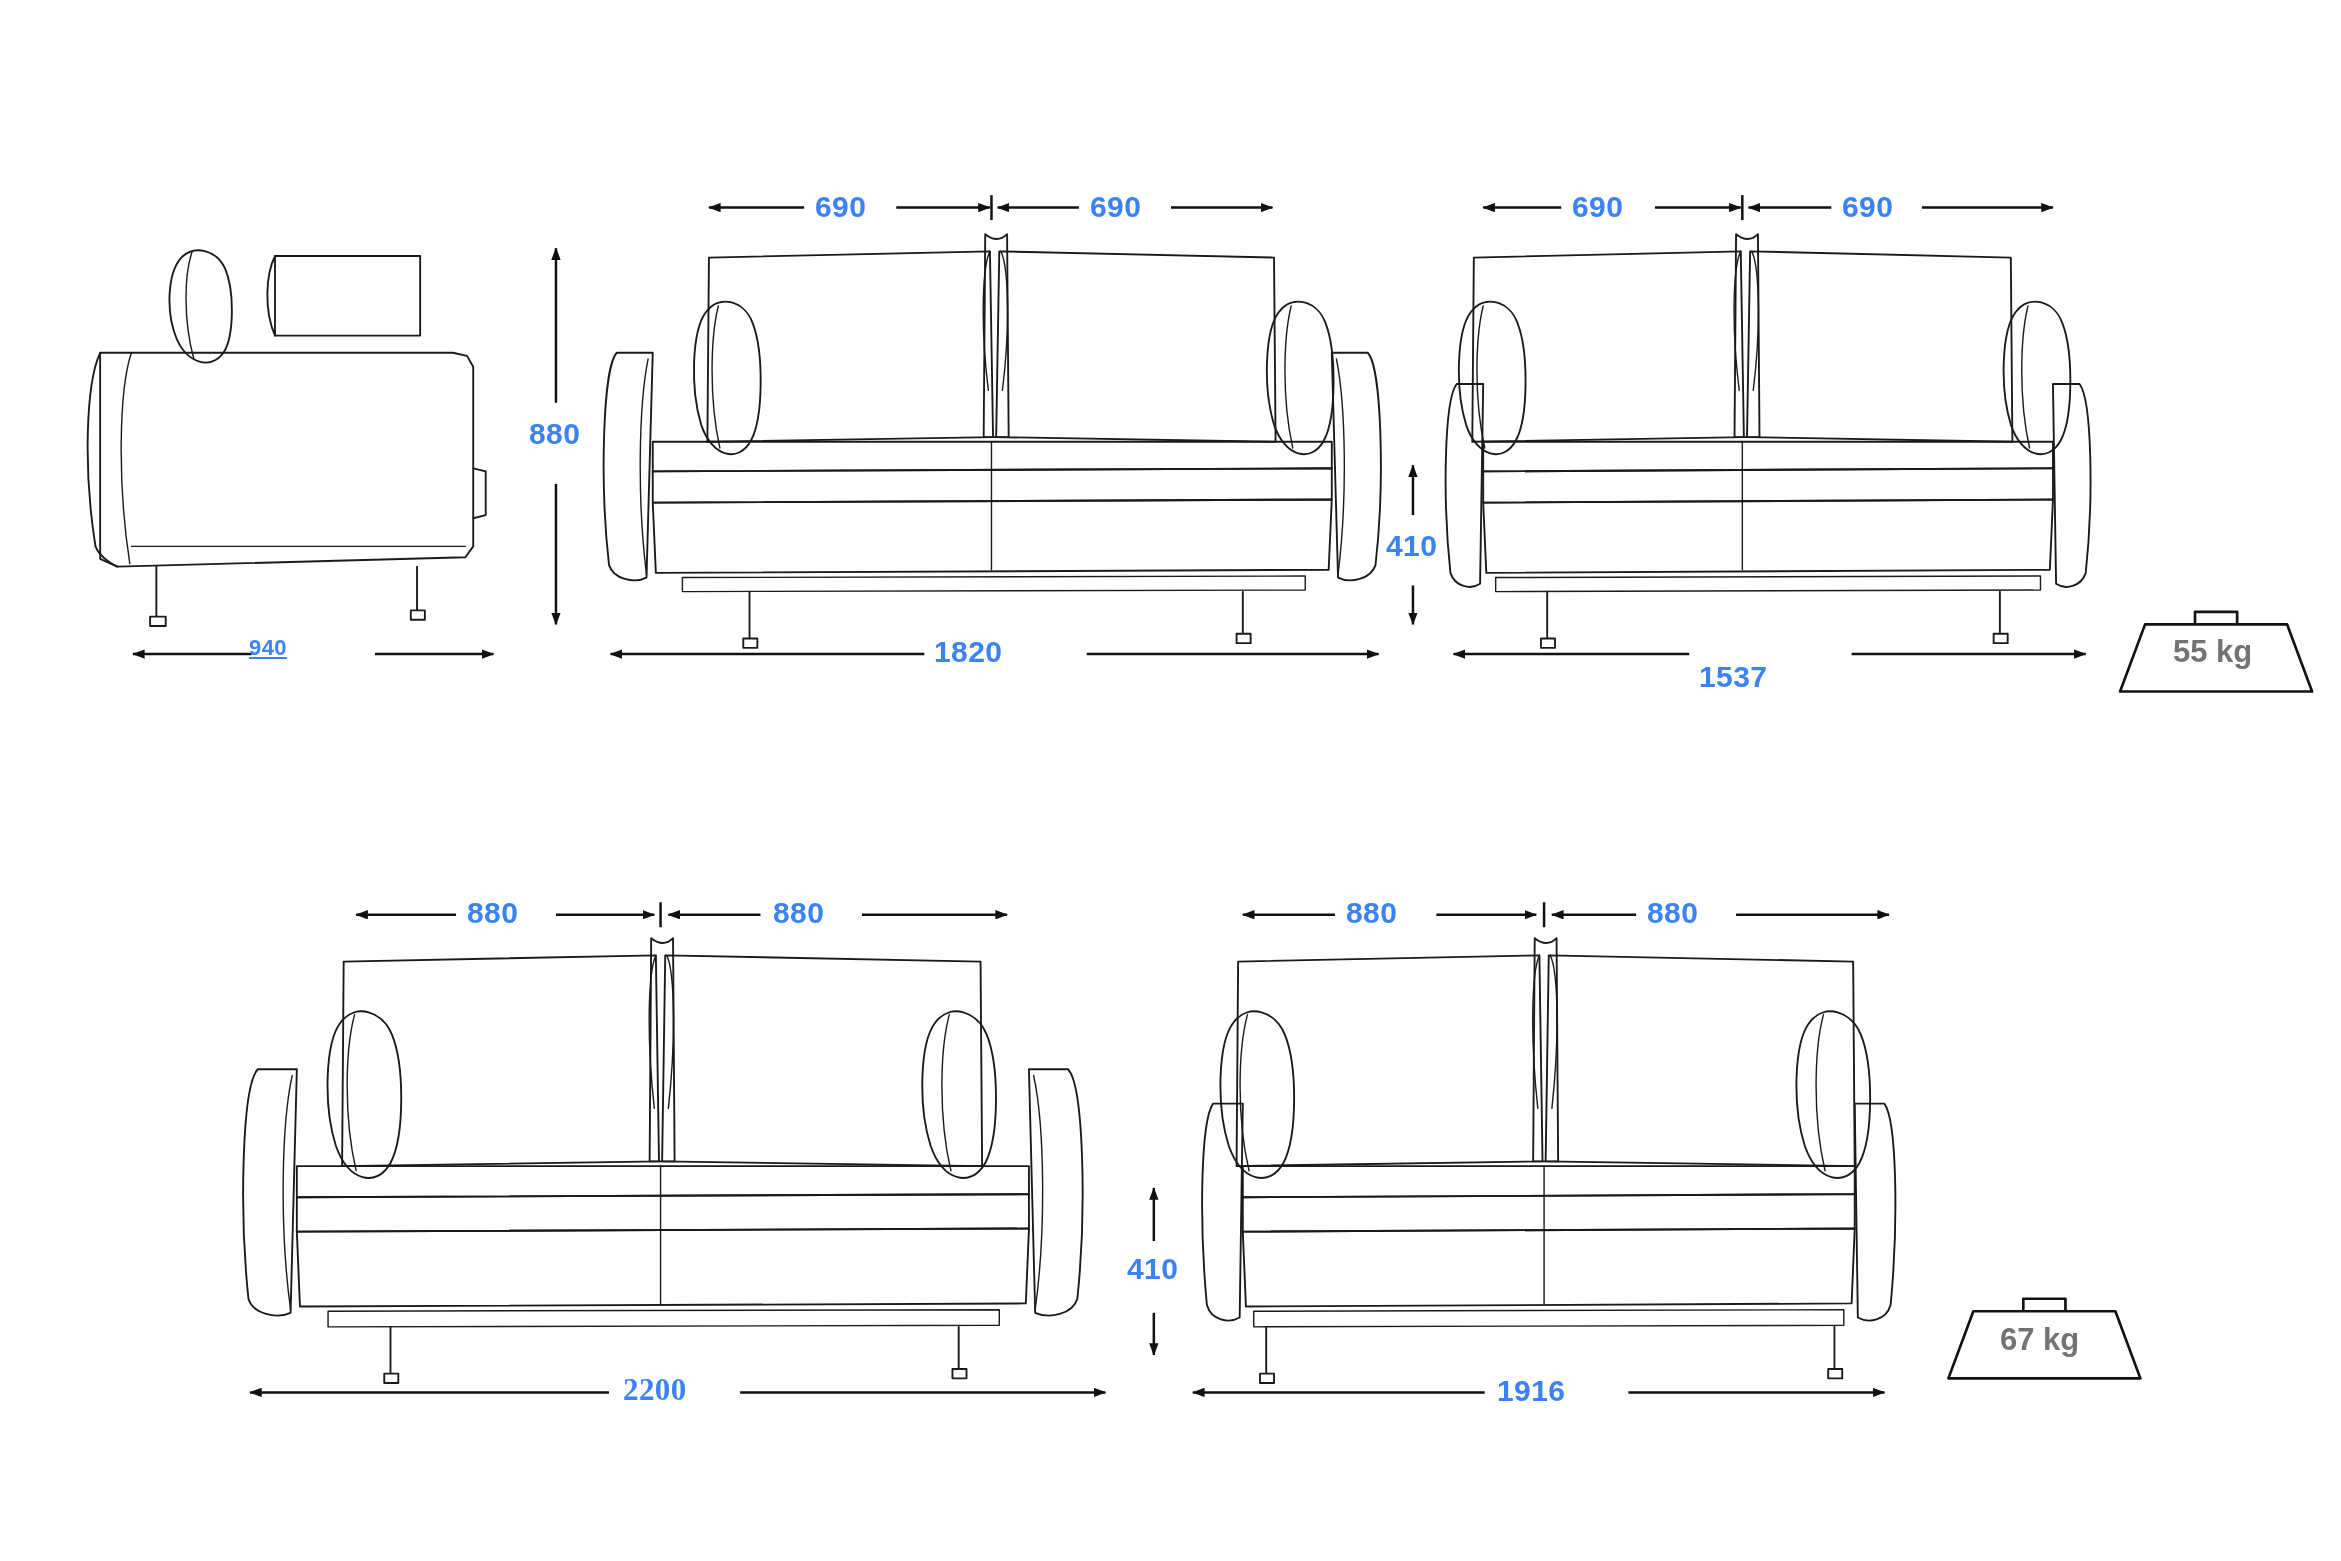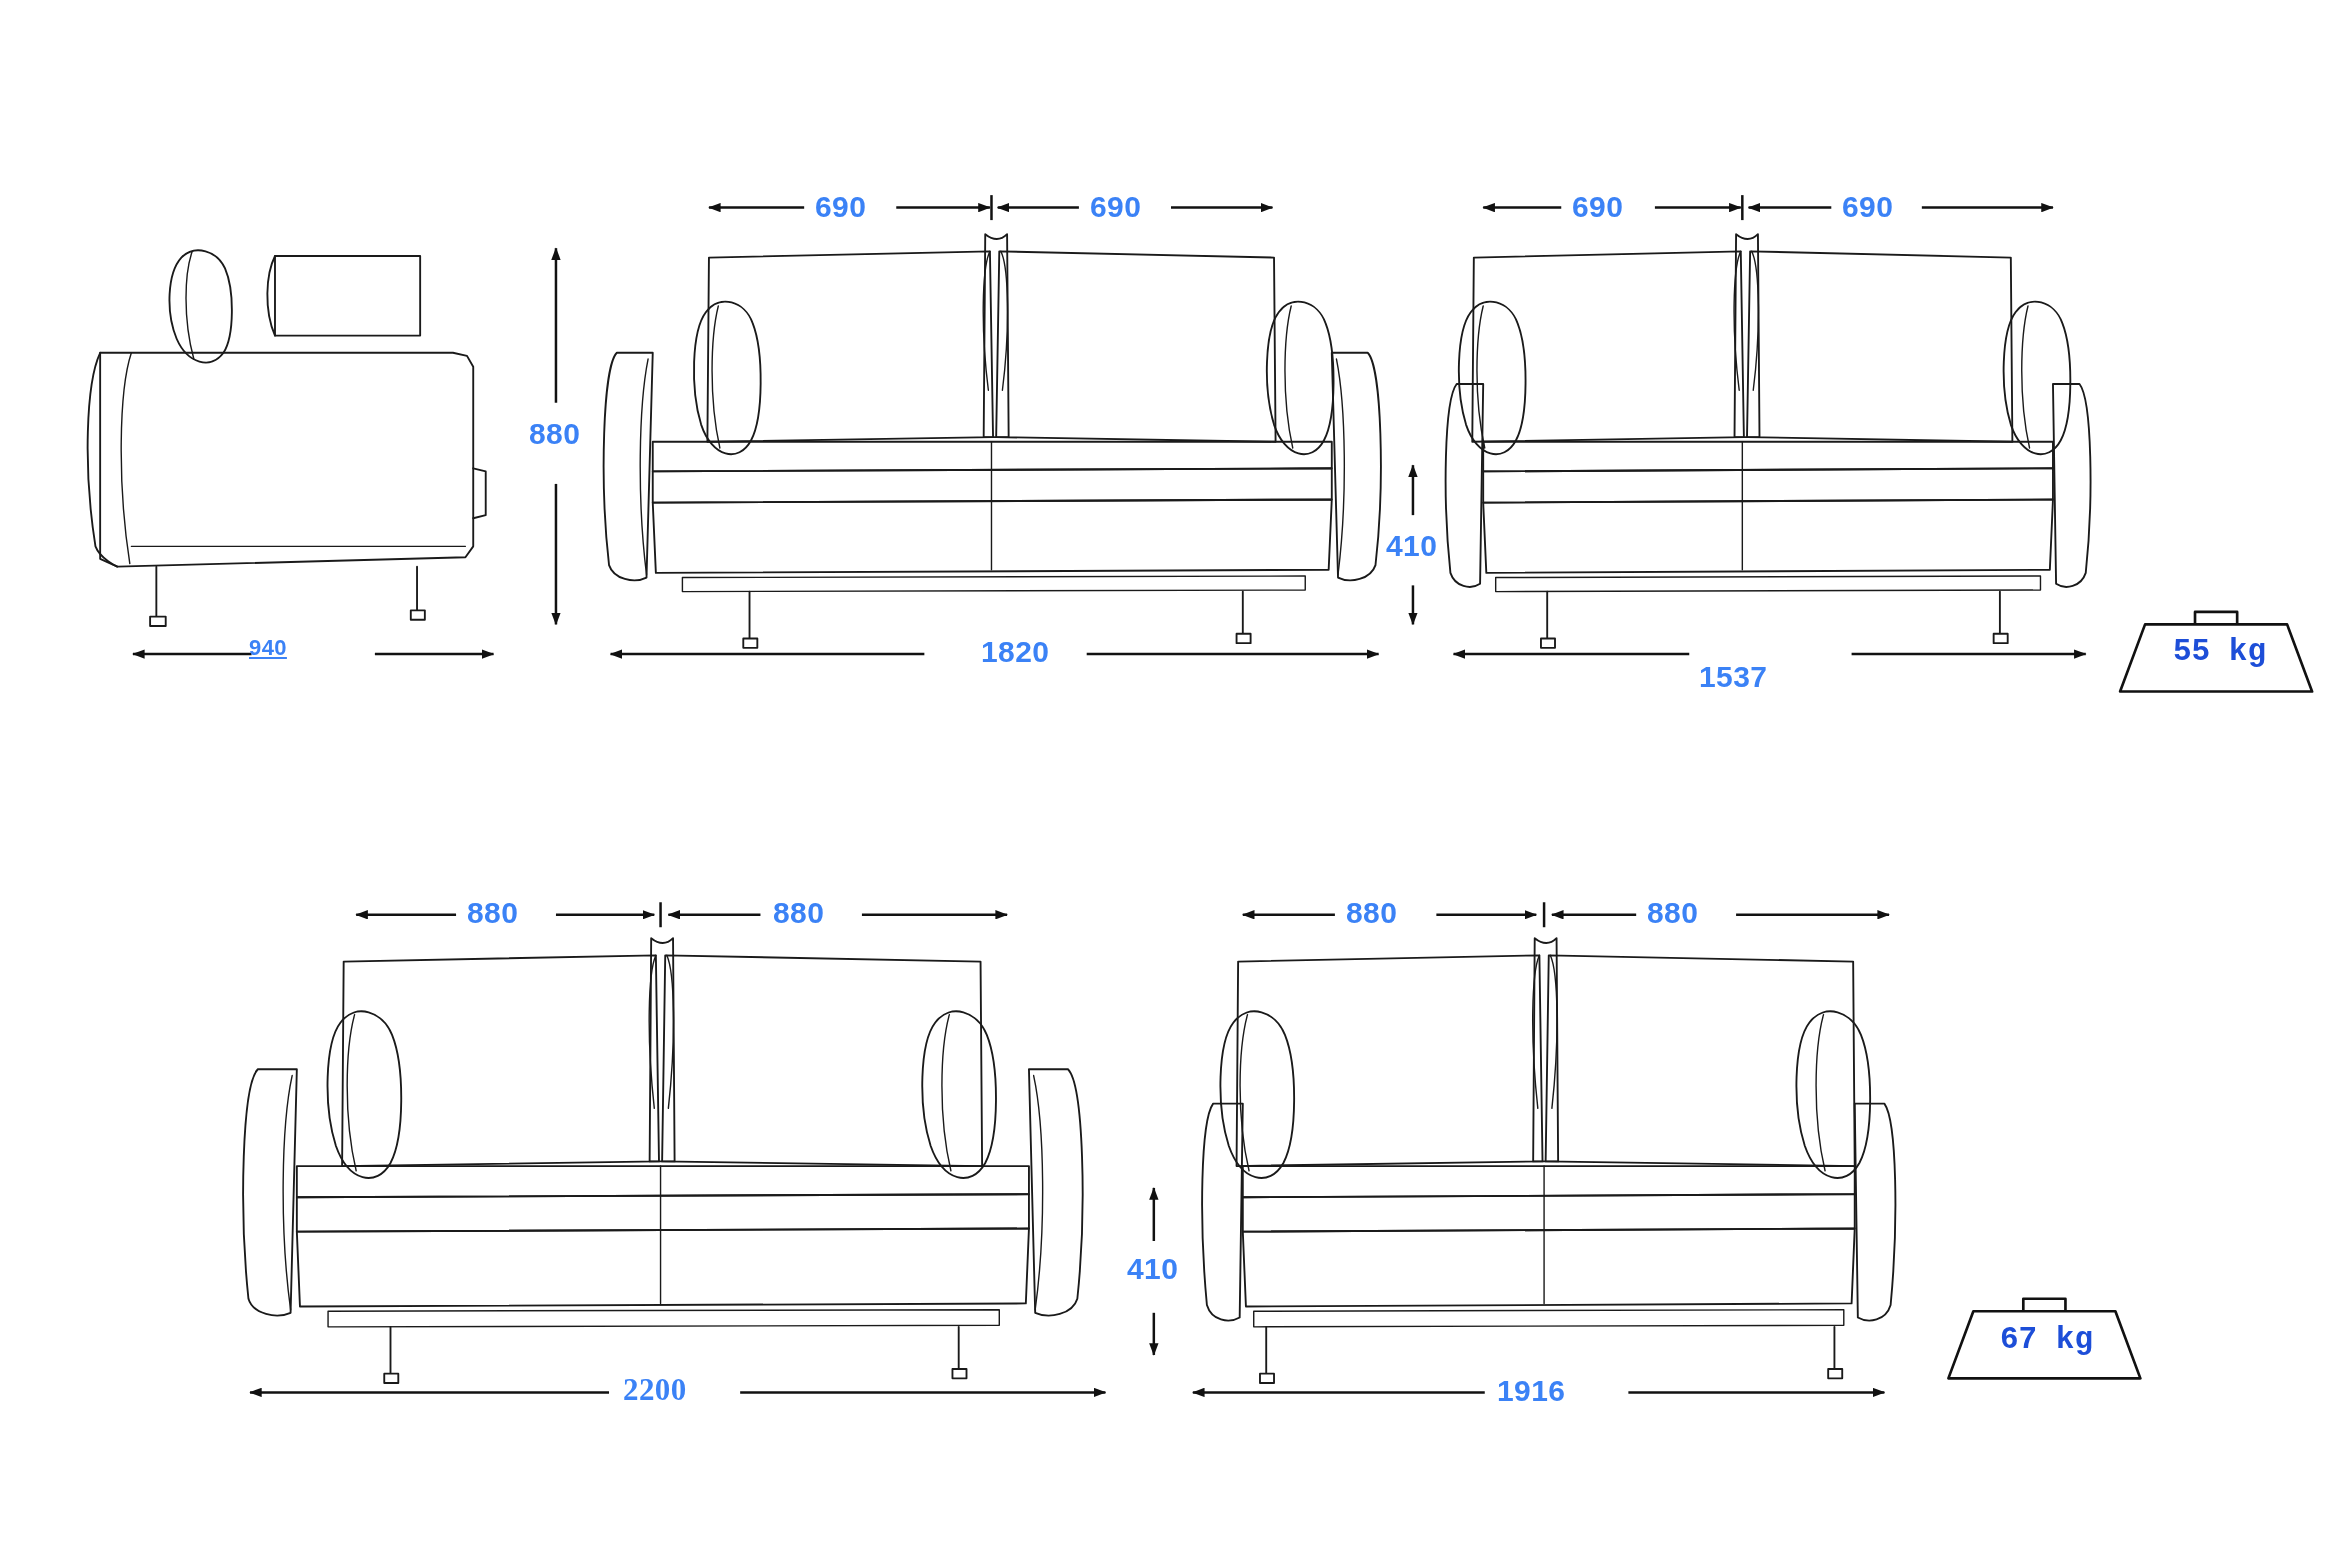--- a/index.html
+++ b/index.html
@@ -25,22 +25,22 @@
     position: absolute;
     font-weight: bold;
     font-family: "Liberation Sans", sans-serif;
     color: #3b82f6;
     white-space: nowrap;
     letter-spacing: 0.4px;
   }
   .weight-label {
     position: absolute;
     font-weight: bold;
-    font-family: Liberation Mono, monospace;
-    color: #1d4ed8;
+    font-family: Liberation Sans, sans-serif;
+    color: #737373;
     white-space: nowrap;
   }
   svg { display: block; }
   .ln { fill: none; stroke: #1a1a1a; stroke-width: 2.4; stroke-linejoin: round; stroke-linecap: round; }
   .ln-thin { fill: none; stroke: #1a1a1a; stroke-width: 1.8; stroke-linejoin: round; stroke-linecap: round; }
   .dimline { fill:none; stroke:#111111; stroke-width: 3.2; }
   .dimtick { fill:none; stroke:#111111; stroke-width: 3.2; }
   .arrowfill { fill:#111111; }
   .wt { fill:none; stroke:#111111; stroke-width: 3.4; stroke-linejoin: round; }
 </style>
@@ -293,21 +293,21 @@
     </g>
 
   </svg>
 
   <div class="dim-label" style="left:249px; top:635px; font-size:22px;text-decoration:underline;">940</div>
 
   <div class="dim-label" style="left:815px; top:190px; font-size:30px;">690</div>
 
   <div class="dim-label" style="left:1090px; top:190px; font-size:30px;">690</div>
 
-  <div class="dim-label" style="left:934px; top:635px; font-size:30px;margin-left:47px;">1820</div>
+  <div class="dim-label" style="left:934px; top:635px; font-size:30px;">1820</div>
 
   <div class="dim-label" style="left:529px; top:417px; font-size:30px;">880</div>
 
   <div class="dim-label" style="left:1572px; top:190px; font-size:30px;">690</div>
 
   <div class="dim-label" style="left:1842px; top:190px; font-size:30px;">690</div>
 
   <div class="dim-label" style="left:1699px; top:660px; font-size:30px;">1537</div>
 
   <div class="dim-label" style="left:1386px; top:529px; font-size:30px;">410</div>

